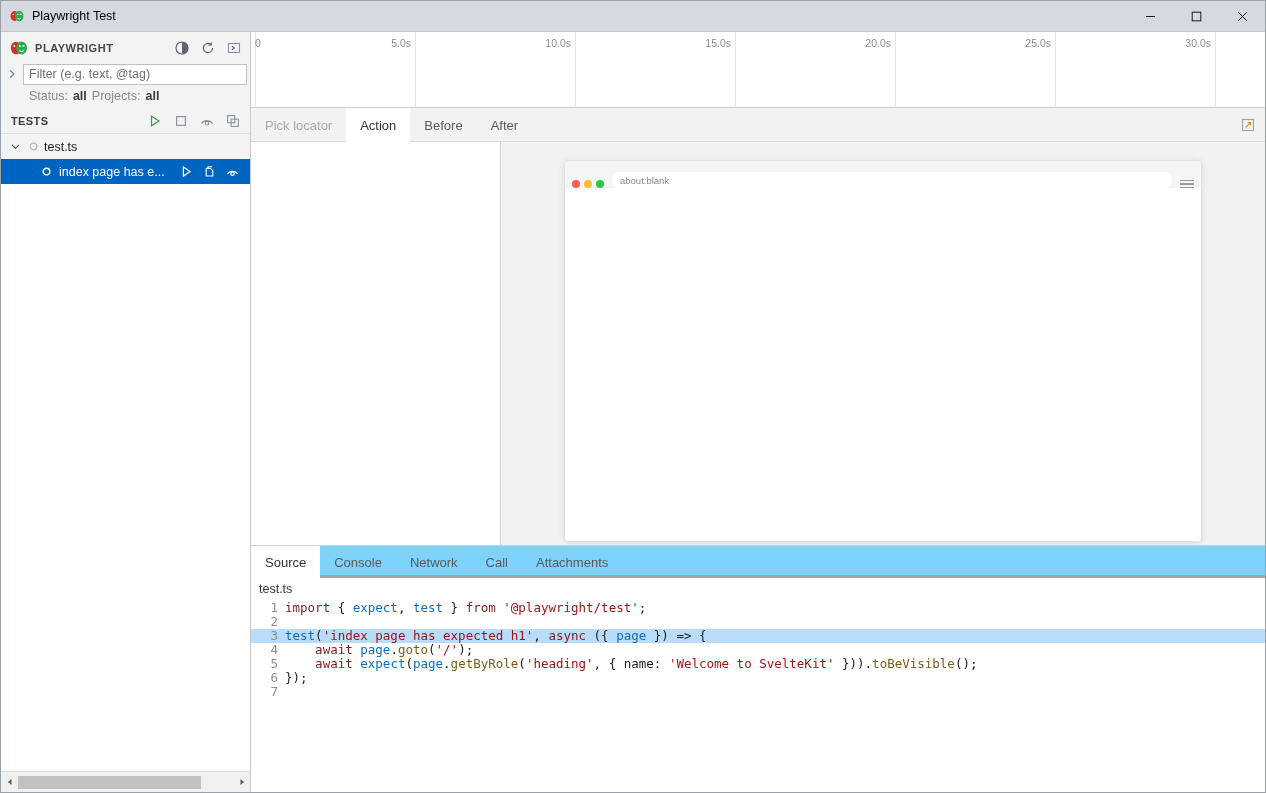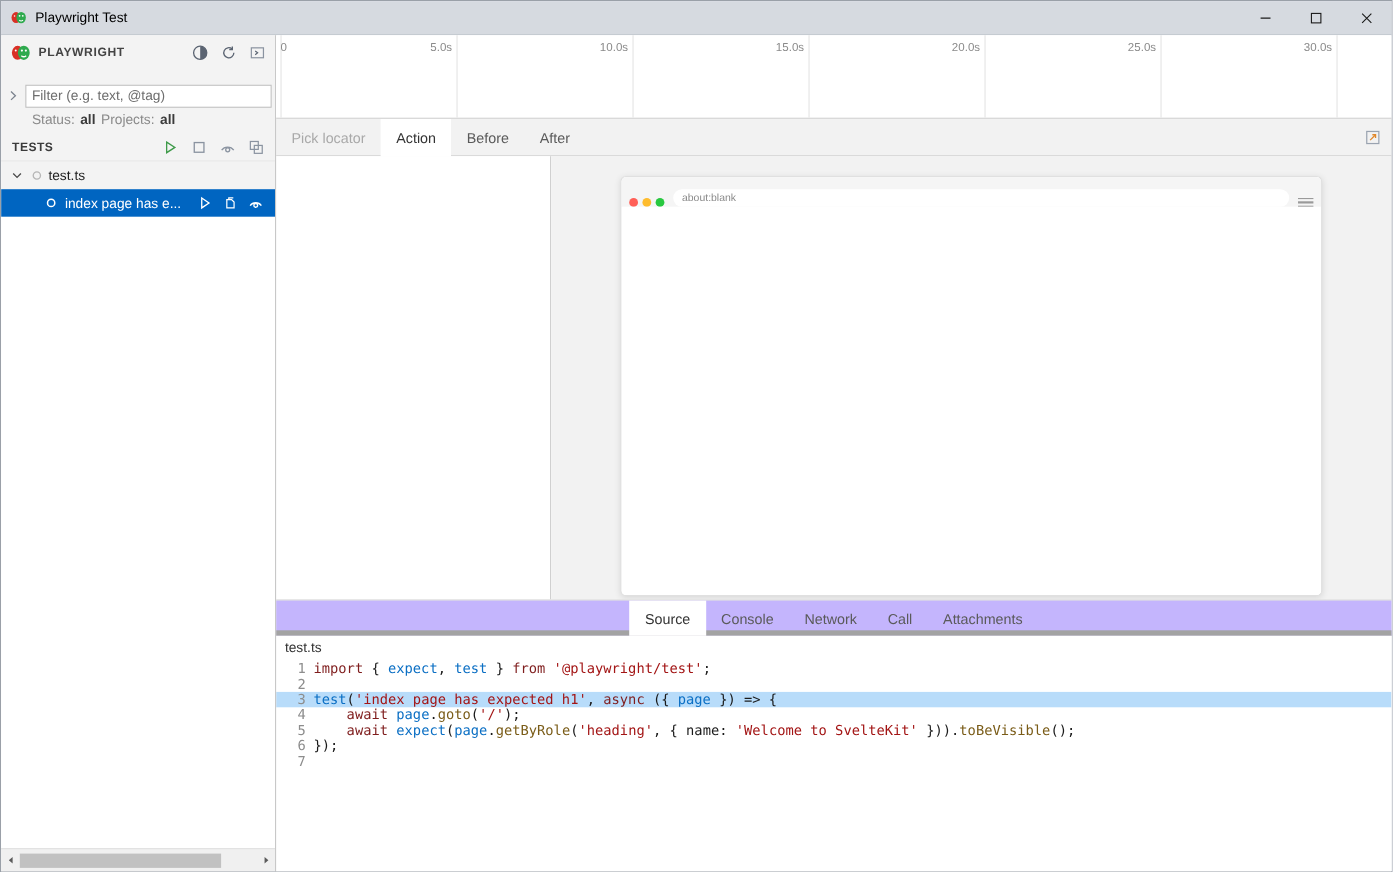--- a/index.html
+++ b/index.html
@@ -63,21 +63,21 @@
     font-weight: 600; flex: 1 1 auto;
   }
   .hdr-icon {
     width: 20px; height: 20px;
     display: flex; align-items: center; justify-content: center;
     cursor: pointer;
   }
 
   .filter-row {
     display: flex; align-items: center;
-    padding: 2px 3px 0 0; gap: 0; height: 24px; margin-top: 13px;
+    padding: 2px 3px 0 0; gap: 0; height: 24px;
   }
   .chev-right {
     width: 22px; height: 22px; flex: 0 0 auto;
     display: flex; align-items: center; justify-content: center;
     cursor: pointer;
   }
   .filter-input {
     flex: 1 1 auto; height: 21px;
     border: 1px solid #c0c0c0; background: #fff;
     font-size: 12.5px; color: #6b6b6b;
@@ -241,23 +241,22 @@
   .mb-viewport { flex: 1 1 auto; background: #fff; }
 
   
   .bottom {
     height: 247px; min-height: 247px;
     display: flex; flex-direction: column;
     border-top: 1px solid #d0d0d0; background: #fff;
   }
   .bottom-tabs {
     height: 32px; min-height: 32px;
-    background: #c4b5fd; display: flex;
-    border-bottom: 5px solid #a3a3a3;
-    justify-content: center;
+    background: #7dd3fc; display: flex;
+    border-bottom: 3px solid #a3a3a3;
   }
   .bottom-tabs .tab { height: 32px; font-size: 13px; }
   .src-filename {
     height: 22px; min-height: 22px;
     display: flex; align-items: center;
     padding-left: 8px; font-size: 12.5px; color: #333;
     background: #fff;
   }
   .code {
     flex: 1 1 auto; overflow: hidden;

